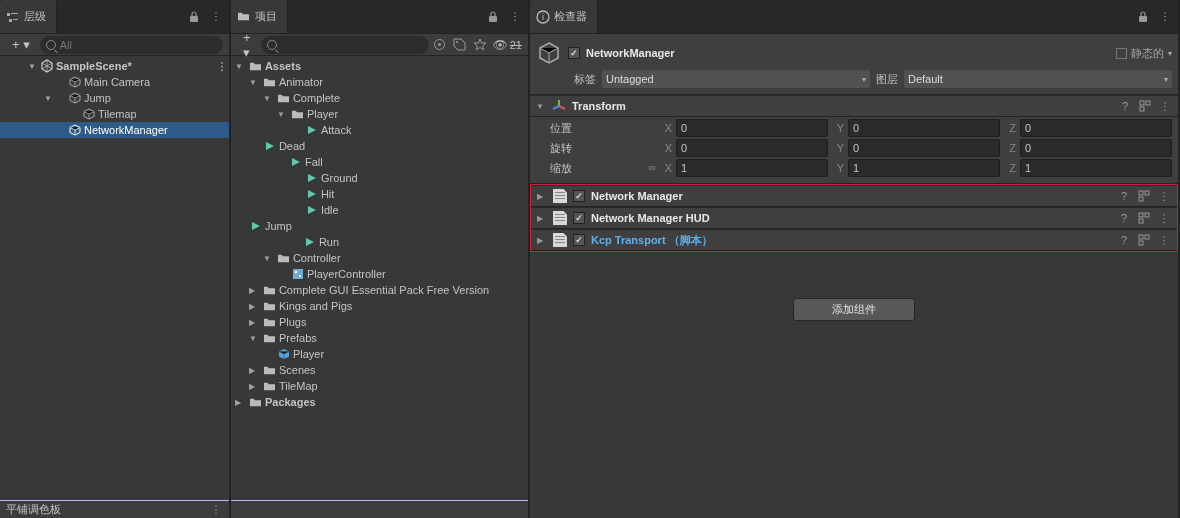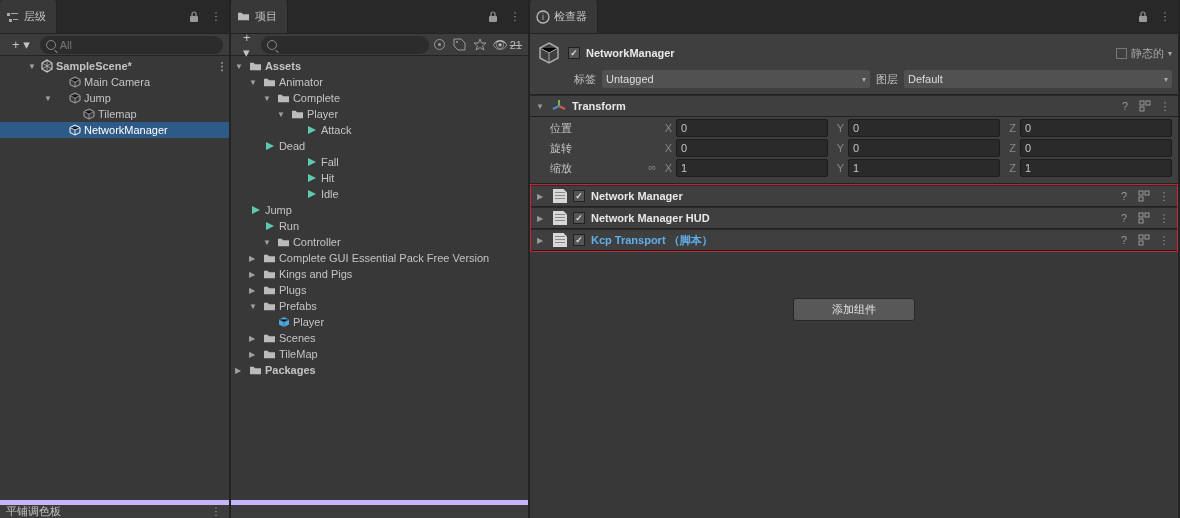--- a/index.html
+++ b/index.html
@@ -24,21 +24,21 @@
     .row { display: flex; align-items: center; height: 16px; padding-left: 18px; cursor: pointer; position: relative; }
     .row.selected { background: #2d5a87; color: #fff; }
     .row .caret { position: absolute; left: var(--caret-left, 4px); width: 10px; font-size: 8px; color: #a0a0a0; }
     .row .icon { width: 14px; height: 14px; margin-right: 2px; display: inline-flex; align-items: center; justify-content: center; }
     .row .label { white-space: nowrap; }
     .row .spacer { flex: 1; }
     .row .menu { width: 14px; text-align: center; color: #999; }
     .hierarchy-root { font-weight: 600; }
     .folder-svg { width: 13px; height: 11px; }
     .cube-svg { width: 12px; height: 12px; }
-    .footer-bar { height: 18px; background: #3c3c3c; border-top: 5px solid #c4b5fd; display: flex; align-items: center; padding: 0 6px; font-size: 11px; color: #c4c4c4; position: relative; }
+    .footer-bar { height: 18px; background: #3c3c3c; border-top: 1px solid #c4b5fd; display: flex; align-items: center; padding: 0 6px; font-size: 11px; color: #c4c4c4; position: relative; }
     .footer-bar .tab-btn { position: absolute; right: 6px; }
     .proj-toolbar-icons { display: flex; align-items: center; gap: 6px; color: #999; }
     .proj-count { display: flex; align-items: center; gap: 2px; color: #b8b8b8; }
     .eye-closed { font-size: 12px; }
     .inspector-body { flex: 1; overflow: auto; }
     .insp-header { display: flex; align-items: center; padding: 6px 6px 2px 6px; gap: 6px; background: #3f3f3f; }
     .insp-cube { width: 26px; height: 26px; display: flex; align-items: center; justify-content: center; }
     .insp-check { width: 12px; height: 12px; background: #555; border: 1px solid #222; display: flex; align-items: center; justify-content: center; font-size: 9px; font-weight: bold; color: #ddd; }
     .insp-name { font-weight: 700; color: #e8e8e8; flex: 1; }
     .insp-static { display: flex; align-items: center; gap: 4px; color: #aaa; }
@@ -254,27 +254,35 @@
         <span class="label">Attack</span>
       </div>
     <div class="row" style="padding-left:32px">
         <span class="icon">
           <svg width="12" height="12">
             <polygon points="2,2 10,6 2,10" fill="#5fc9b0"></polygon>
           </svg>
         </span>
         <span class="label">Dead</span>
       </div>
+    <div class="row" style="padding-left:58px">
+        <span class="icon">
+          <svg width="12" height="12">
+            <polygon points="2,2 10,6 2,10" fill="#5fc9b0"></polygon>
+          </svg>
+        </span>
+        <span class="label">Fall</span>
+      </div>
     <div class="row" style="padding-left:74px">
         <span class="icon">
           <svg width="12" height="12">
             <polygon points="2,2 10,6 2,10" fill="#5fc9b0"></polygon>
           </svg>
         </span>
-        <span class="label">Fall</span>
+        <span class="label">Ground</span>
       </div>
     <div class="row" style="padding-left:74px">
         <span class="icon">
           <svg width="12" height="12">
             <polygon points="2,2 10,6 2,10" fill="#5fc9b0"></polygon>
           </svg>
         </span>
         <span class="label">Hit</span>
       </div>
     <div class="row" style="padding-left:74px">
@@ -286,36 +294,46 @@
         <span class="label">Idle</span>
       </div>
     <div class="row" style="">
         <span class="icon">
           <svg width="12" height="12">
             <polygon points="2,2 10,6 2,10" fill="#5fc9b0"></polygon>
           </svg>
         </span>
         <span class="label">Jump</span>
       </div>
-    <div class="row" style="padding-left:32px">
+    <div class="row" style="padding-left:72px">
         <span class="icon">
           <svg width="12" height="12">
             <polygon points="2,2 10,6 2,10" fill="#5fc9b0"></polygon>
           </svg>
         </span>
         <span class="label">Run</span>
       </div>
     <div class="row" style="padding-left:46px; --caret-left:32px">
       <span class="caret">▼</span>
       <span class="icon">
           <svg class="folder-svg" viewBox="0 0 14 12">
             <path d="M1 2 h4 l1.5 1.5 H13 V10 H1 Z" fill="#bbb"></path>
           </svg>
         </span>
       <span class="label">Controller</span>
+    </div>
+    <div class="row" style="padding-left:60px">
+      <span class="icon">
+          <svg width="12" height="12">
+            <rect x="1" y="1" width="10" height="10" fill="#6dadd8"></rect>
+            <rect x="3" y="3" width="2" height="2" fill="#fff"></rect>
+            <rect x="7" y="7" width="2" height="2" fill="#fff"></rect>
+          </svg>
+        </span>
+      <span class="label">PlayerController</span>
     </div>
     <div class="row" style="padding-left:32px; --caret-left:18px">
       <span class="caret">▶</span>
       <span class="icon">
           <svg class="folder-svg" viewBox="0 0 14 12">
             <path d="M1 2 h4 l1.5 1.5 H13 V10 H1 Z" fill="#bbb"></path>
           </svg>
         </span>
       <span class="label">Complete GUI Essential Pack Free Version</span>
     </div>

